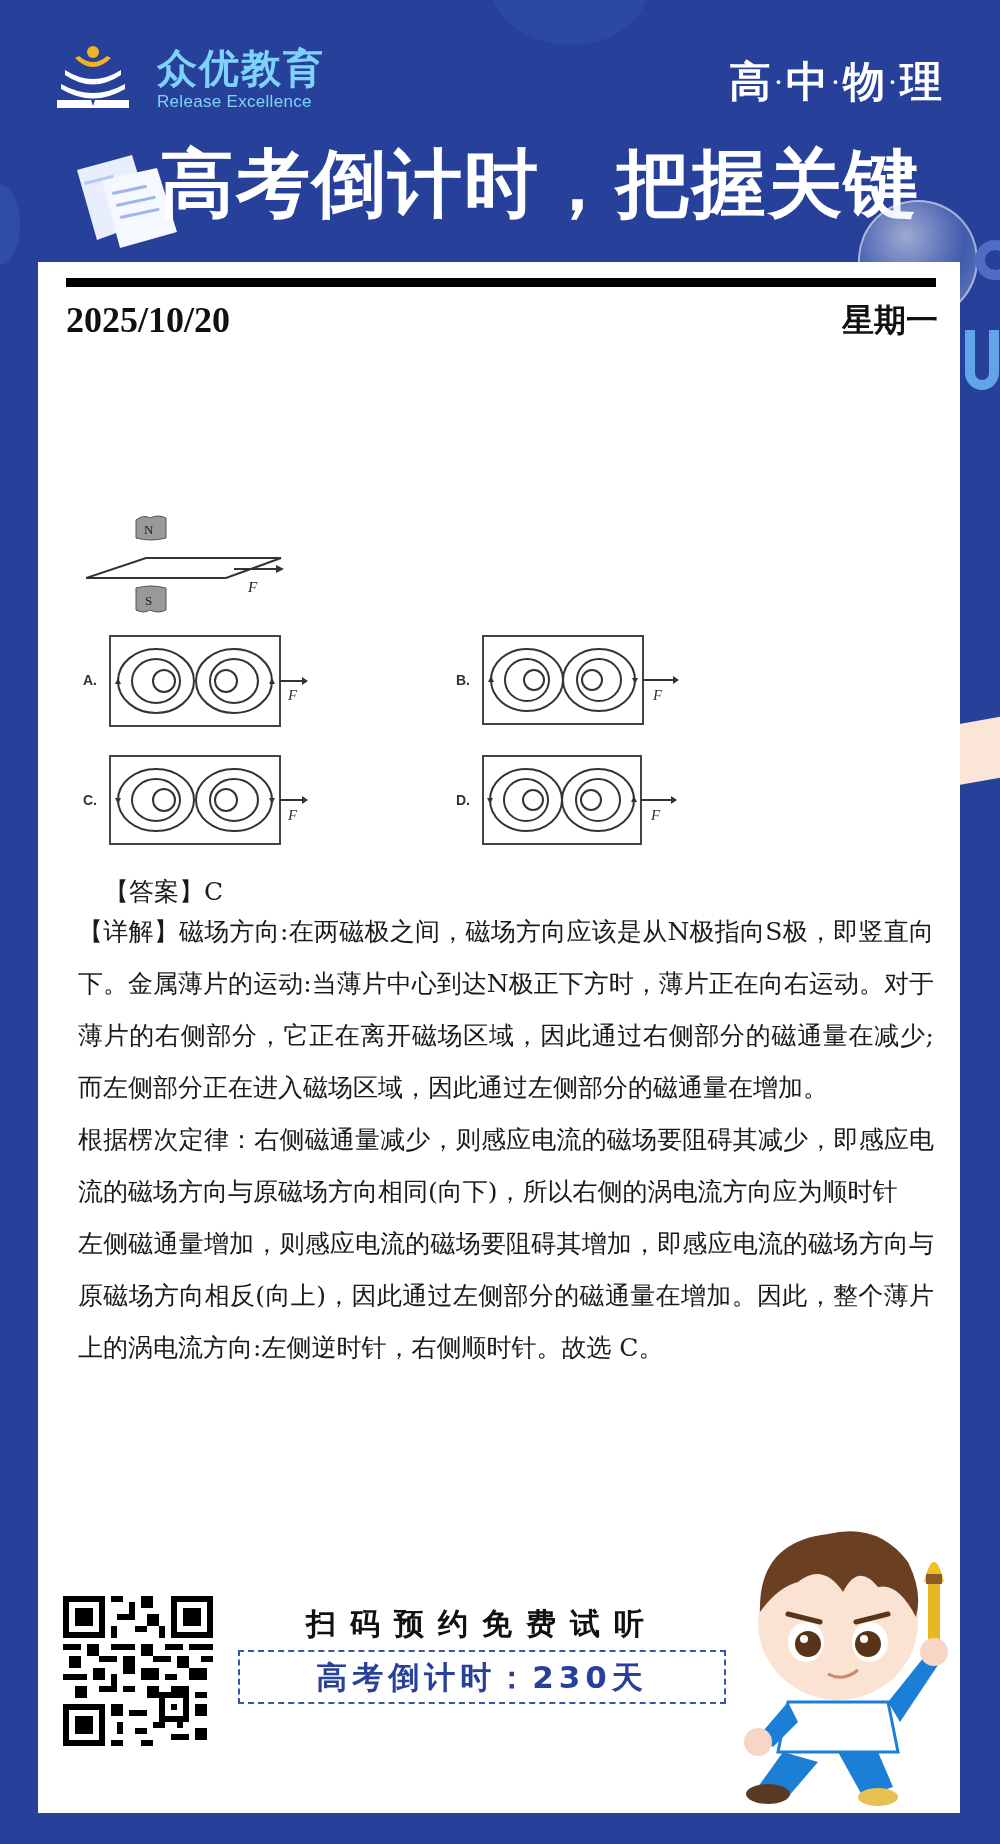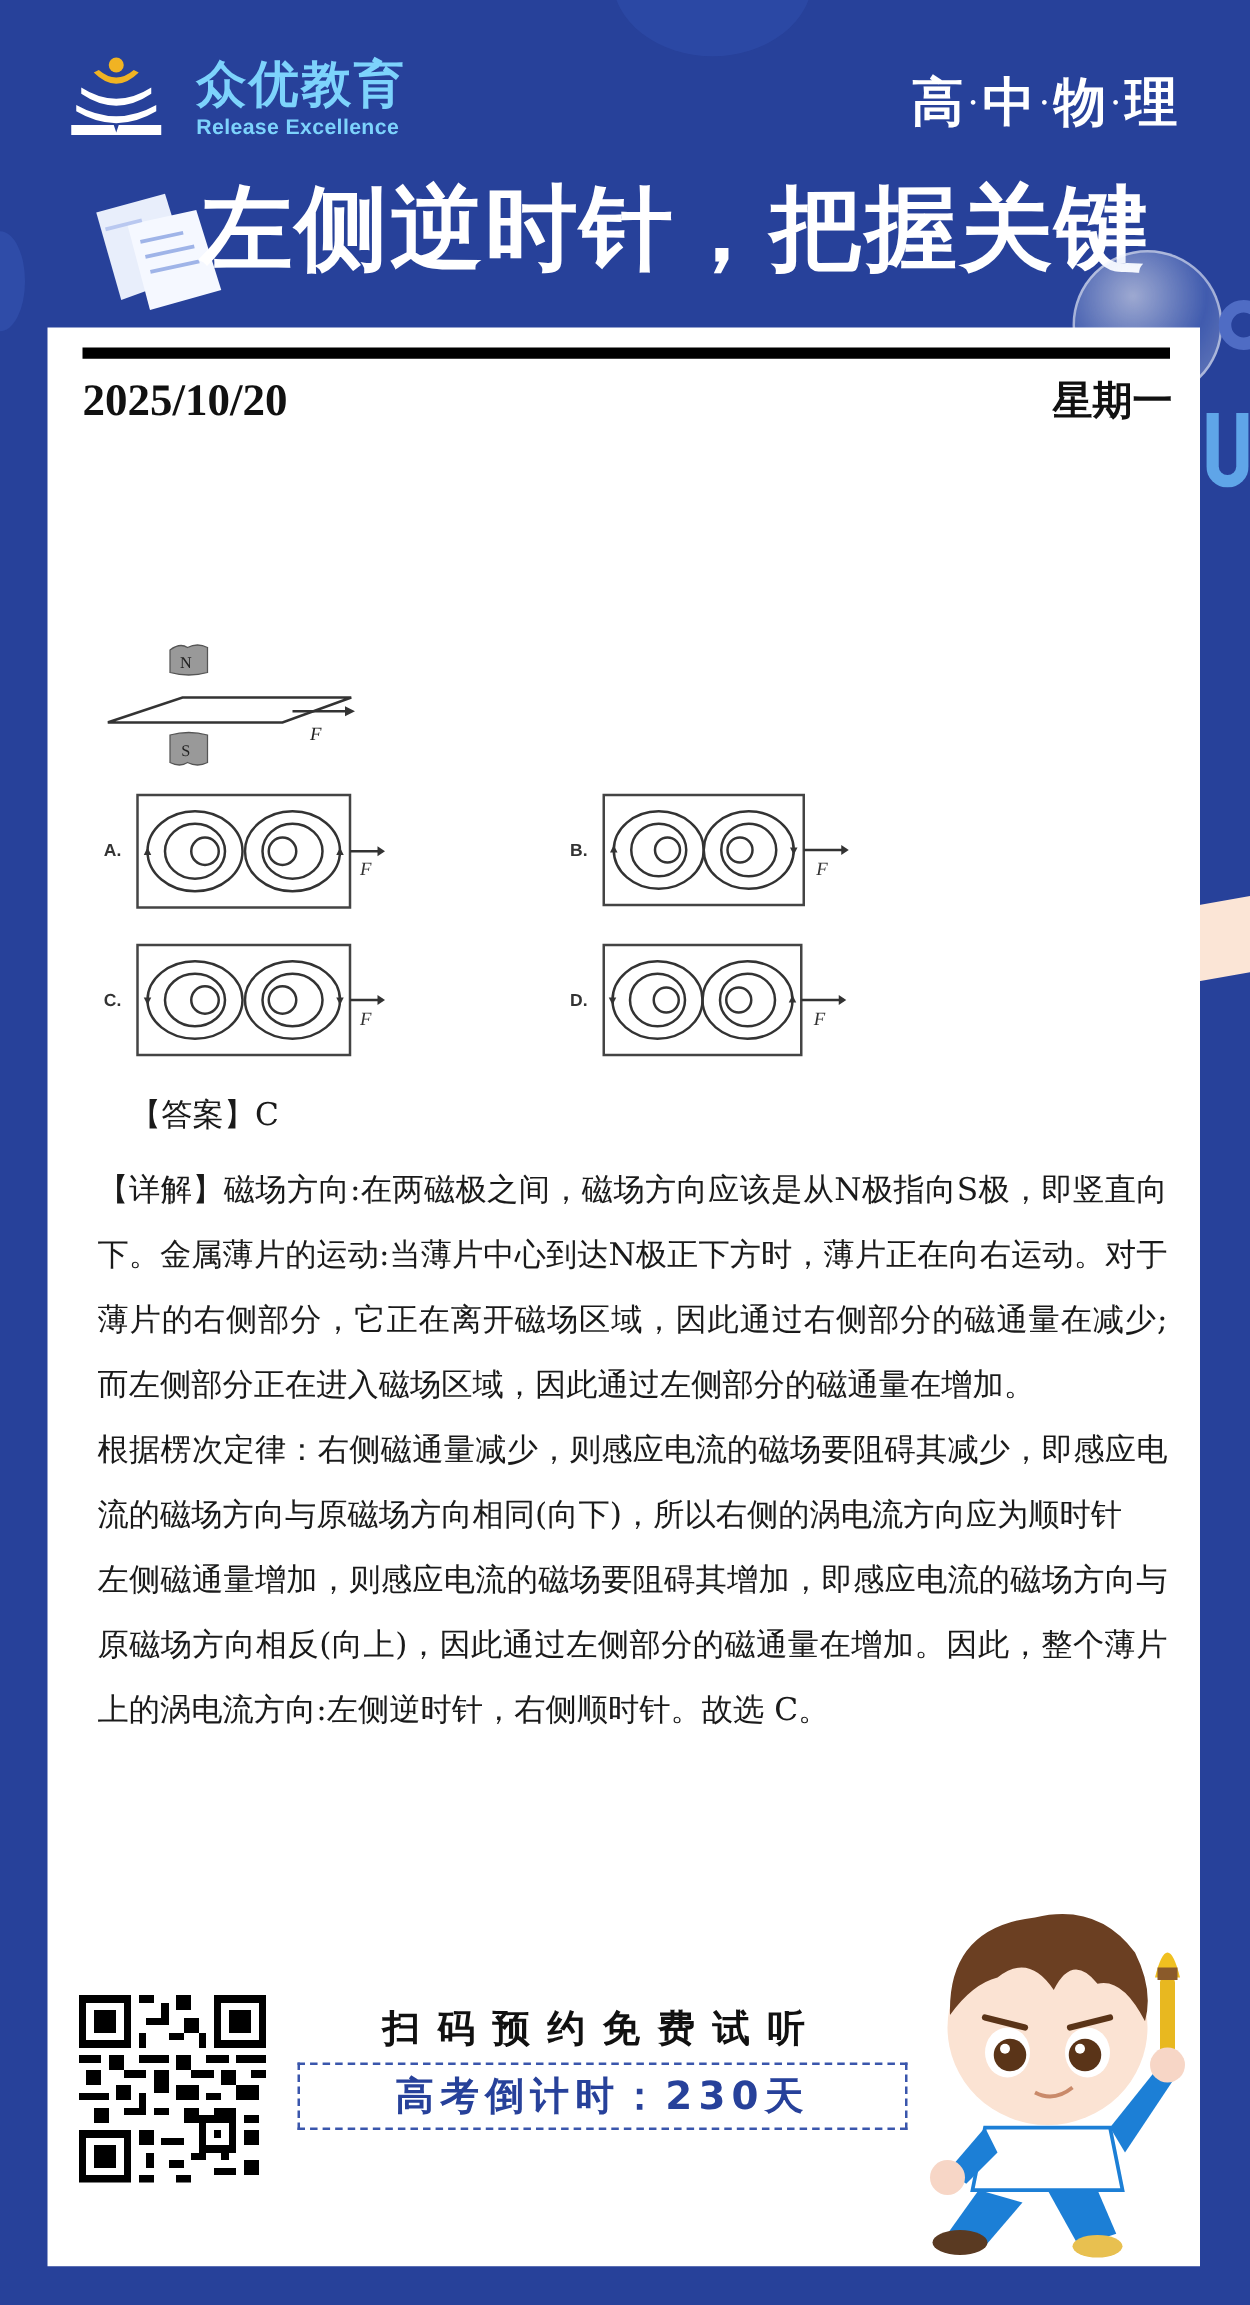--- a/index.html
+++ b/index.html
@@ -8,21 +8,21 @@
 
   
   .bg-circle-top { position: absolute; left: 490px; top: -80px; width: 160px; height: 125px; border-radius: 50%; background: #2d4aa6; opacity: .8; }
   .bg-circle-left { position: absolute; left: -20px; top: 185px; width: 40px; height: 80px; border-radius: 50%; background: #2f4ca8; }
 
   
   .logo { position: absolute; left: 55px; top: 42px; display: flex; align-items: center; }
   .logo-mark { width: 92px; height: 72px; position: relative; }
   .logo-text { margin-left: 10px; color: #7dd3fc; }
   .logo-cn { font-family: "DejaVu Sans", sans-serif; font-size: 40px; font-weight: bold; letter-spacing: 2px; line-height: 48px; }
-  .logo-en { font-family: "Liberation Sans", sans-serif; font-size: 17px; font-weight: bold; line-height: 20px; letter-spacing: .3px; }
+  .logo-en { font-family: "Liberation Sans", sans-serif; font-size: 17px; font-weight: normal; line-height: 20px; letter-spacing: .3px; }
 
   .subject { position: absolute; right: 58px; top: 54px; color: #fff; font-family: "DejaVu Serif", serif; font-size: 42px; font-weight: bold; display: flex; align-items: center; }
   .subject .dot { font-size: 20px; margin: 0 4px; }
 
   .banner-paper { position: absolute; left: 72px; top: 150px; width: 110px; height: 100px; }
   .slogan { position: absolute; left: 160px; top: 138px; color: #fff; font-family: "DejaVu Sans", sans-serif; font-weight: bold; font-size: 74px; letter-spacing: 2px; line-height: 90px; }
 
   .bubble { position: absolute; left: 858px; top: 200px; width: 120px; height: 120px; border-radius: 50%; background: radial-gradient(circle at 40% 30%, rgba(255,255,255,.55), rgba(140,170,235,.25) 55%, rgba(255,255,255,.35) 100%); border: 2px solid rgba(255,255,255,.5); }
   .gear { position: absolute; left: 975px; top: 240px; width: 40px; height: 40px; border-radius: 50%; border: 10px solid #4f6cc4; }
   .magnet-u { position: absolute; left: 965px; top: 330px; width: 34px; height: 60px; border: 10px solid #5fa5e8; border-top: none; border-radius: 0 0 18px 18px; }
@@ -39,21 +39,21 @@
   .fig-main { position: absolute; left: 48px; top: 248px; width: 200px; height: 110px; }
   .opt { position: absolute; width: 230px; height: 100px; }
   .opt-label { position: absolute; left: 0; top: 38px; font-family: "Liberation Sans", sans-serif; font-size: 14px; font-weight: bold; color: #333; }
   .opt svg { position: absolute; left: 25px; top: 0; }
   .opt-a { left: 45px; top: 372px; }
   .opt-b { left: 418px; top: 372px; }
   .opt-c { left: 45px; top: 492px; }
   .opt-d { left: 418px; top: 492px; }
 
   .answer { position: absolute; left: 40px; top: 604px; font-size: 25px; color: #1a1a1a; line-height: 52px; margin-left: 26px; }
-  .explain { position: absolute; left: 40px; top: 664px; width: 856px; font-size: 25px; line-height: 52px; color: #1a1a1a; text-align: justify; }
+  .explain { position: absolute; left: 40px; top: 644px; width: 856px; font-size: 25px; line-height: 52px; color: #1a1a1a; text-align: justify; }
   .explain p { margin: 0; }
 
   
   .qr { position: absolute; left: 25px; top: 1334px; width: 150px; height: 150px; }
   .promo { position: absolute; left: 200px; top: 1336px; width: 488px; }
   .promo-top { height: 52px; background: #2a449c; color: #fff; font-family: "DejaVu Sans", sans-serif; font-weight: bold; font-size: 30px; letter-spacing: 6px; text-align: center; line-height: 52px; }
   .promo-mid { height: 52px; color: #111; font-family: "DejaVu Sans", sans-serif; font-weight: bold; font-size: 30px; letter-spacing: 14px; text-align: center; line-height: 52px; }
   .promo-bot { height: 54px; border: 2px dashed #3a56ac; color: #27419a; font-family: "DejaVu Sans", sans-serif; font-weight: bold; font-size: 31px; letter-spacing: 5px; text-align: center; line-height: 50px; }
 
   .mascot { position: absolute; left: 690px; top: 1240px; width: 240px; height: 310px; }
@@ -93,21 +93,21 @@
 <div class="banner-paper">
   <svg width="110" height="100" viewBox="0 0 110 100">
     <polygon points="5,20 60,5 80,70 25,90" fill="#e8eefb"></polygon>
     <polygon points="30,30 85,18 105,82 48,98" fill="#f5f8ff"></polygon>
     <rect x="40" y="42" width="35" height="3" fill="#9fb4e8" transform="rotate(-12 40 42)"></rect>
     <rect x="44" y="54" width="40" height="3" fill="#9fb4e8" transform="rotate(-12 44 54)"></rect>
     <rect x="48" y="66" width="40" height="3" fill="#9fb4e8" transform="rotate(-12 48 66)"></rect>
     <rect x="12" y="32" width="30" height="3" fill="#b9c8f0" transform="rotate(-14 12 32)"></rect>
   </svg>
 </div>
-<div class="slogan">左侧逆时针，把握关键</div>
+<div class="slogan">高考倒计时，把握关键</div>
 
 <div class="bubble"></div>
 <div class="gear"></div>
 <div class="magnet-u"></div>
 <div class="paper-right"></div>
 
 <div class="card">
   <div class="rule"></div>
   <div class="date">2025/10/20</div>
   <div class="weekday">星期一</div>

